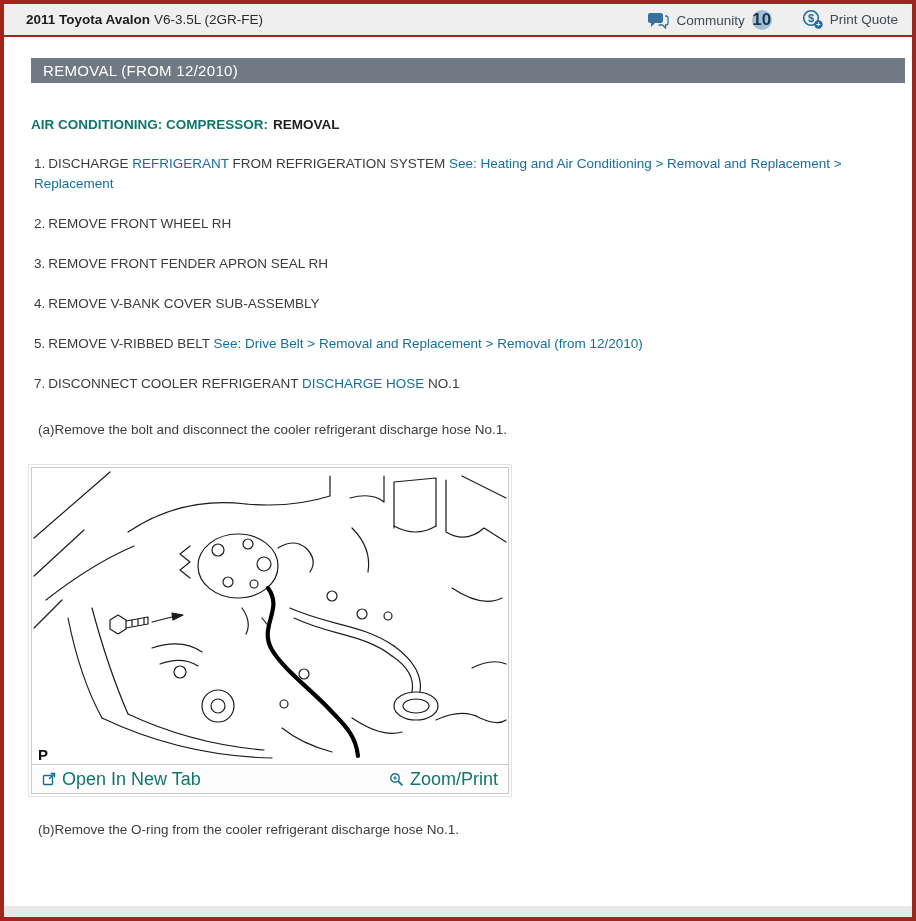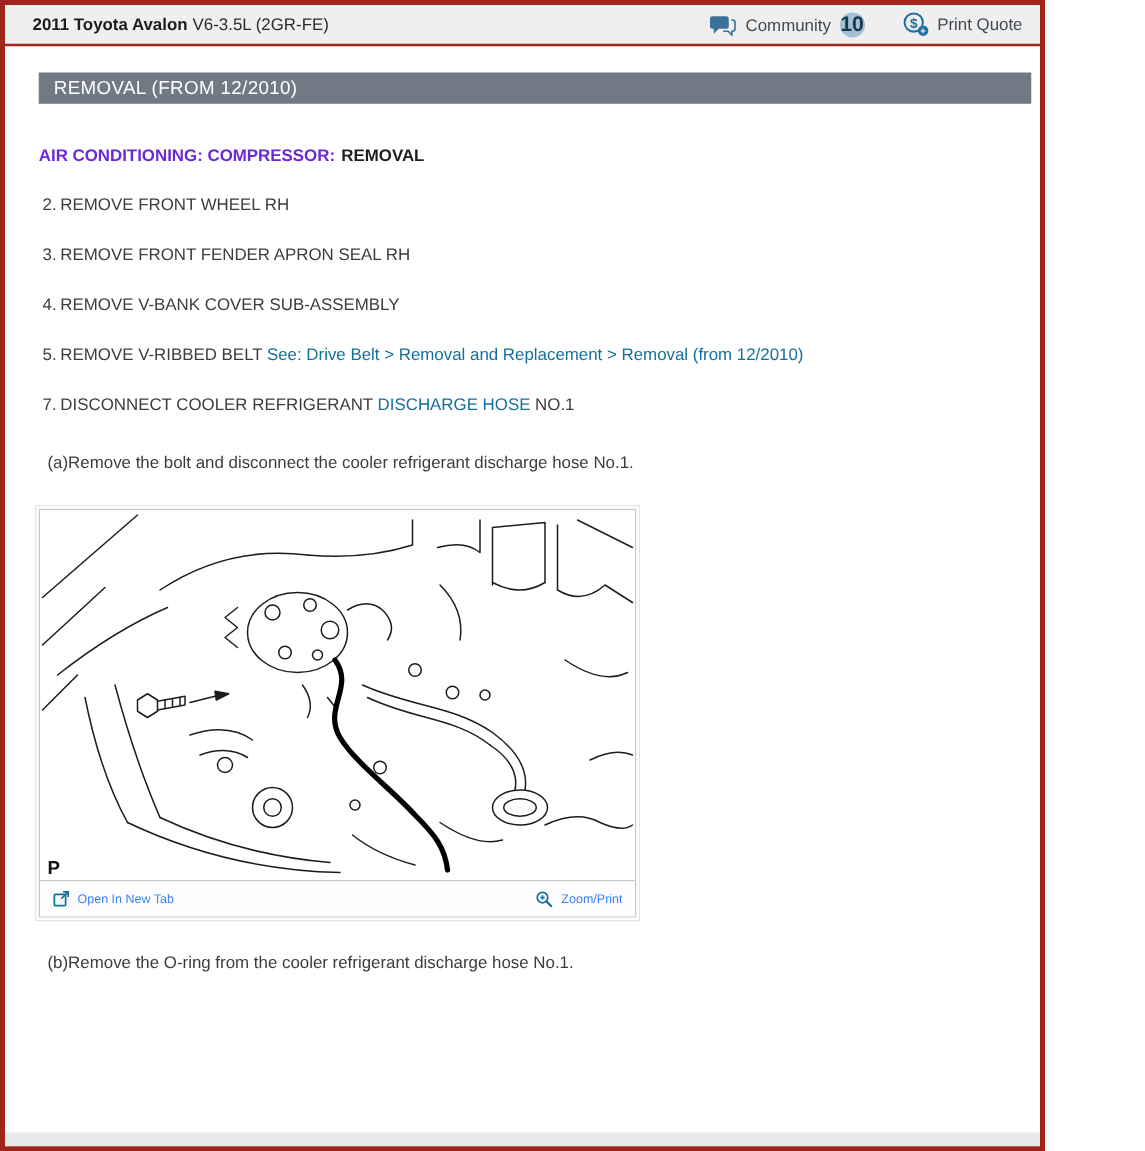--- a/index.html
+++ b/index.html
@@ -1,55 +1,55 @@
 <!DOCTYPE html>
 <html><head>
 <meta charset="utf-8">
 <style>
   * { box-sizing: border-box; }
   body { margin:0; background:#fff; font-family:"Liberation Sans", sans-serif; }
-  .page { position:relative; width:836px; height:921px; border:4px solid #a0251c; background:#fff; overflow:hidden; }
+  .page { position:relative; width:916px; height:921px; border:4px solid #a0251c; background:#fff; overflow:hidden; }
 
   
   .topbar { display:flex; justify-content:space-between; align-items:center; height:33px;
             background:#efefef; border-bottom:2px solid #a0251c; padding:0 14px 0 22px; }
   .vehicle { font-size:13.5px; color:#2b2b2b; }
   .vehicle .b { font-weight:bold; color:#1c1c1c; }
   .vehicle .rest { margin-left:4px; }
   .header-right { display:flex; align-items:flex-end; gap:30px; }
   .hbtn { display:flex; align-items:center; gap:7px; font-size:13.5px; color:#3f4a54; cursor:pointer; }
   .hbtn .icon { display:flex; align-items:center; }
   .badge { width:20px; height:20px; border-radius:50%; background:#a4bfd4; color:#14394f;
            font-size:17px; font-weight:bold; display:flex; align-items:center; justify-content:center; }
 
   
   .section-bar { margin:21px 7px 0 27px; background:#6f7a85; color:#fff; font-size:15px;
                  height:25px; line-height:25px; padding-left:12px; letter-spacing:.3px; }
 
   main { padding:0 27px; }
   .article-heading { font-size:13.5px; font-weight:bold; color:#1f1f1f; margin:34px 0 0 0; }
-  .article-heading .blue { color:#6d28d9; }
+  .article-heading .blue { color:#0f766e; }
   .article-heading .rest { margin-left:5px; }
 
   #steps { margin-top:22px; max-width:858px; }
   .step { font-size:13.5px; color:#3c3c3c; line-height:20px; margin-bottom:20px; padding-left:3px; }
   .step .num { margin-right:3px; }
   .link { color:#156f9b; cursor:pointer; }
 
   .substep { font-size:13.5px; color:#3c3c3c; margin:28px 0 0 7px; }
 
   
   .fig { margin:30px 0 0 0; width:478px; background:#fff; border:1px solid #c9c9c9;
          outline:1px solid #e4e4e4; outline-offset:2px; }
   .fig-image { position:relative; height:296px; background:#fff; overflow:hidden; }
   .fig-image svg.art { display:block; width:100%; height:100%; }
   .fig-p { position:absolute; left:6px; bottom:1px; font-weight:bold; font-size:15px; color:#111; }
   .fig-footer { display:flex; justify-content:space-between; align-items:center; height:29px;
                 border-top:1px solid #ccc; padding:0 10px; background:#fdfdfd; }
-  .fig-link { display:flex; align-items:center; gap:6px; color:#3b82f6; font-size:10px; cursor:pointer; }
+  .fig-link { display:flex; align-items:center; gap:6px; color:#0f766e; font-size:18px; cursor:pointer; }
 
   .bottom-strip { position:absolute; left:0; right:0; bottom:0; height:11px; background:#e8e8e8; }
 </style>
 </head>
 <body>
 
 <div class="page">
 
   <header class="topbar">
     <div class="vehicle">
@@ -83,20 +83,21 @@
   <div class="section-bar">
     <span>REMOVAL (FROM 12/2010)</span>
   </div>
 
   <main>
     <h1 class="article-heading">
       <span class="blue">AIR CONDITIONING: COMPRESSOR:</span><span class="rest">REMOVAL</span>
     </h1>
 
     <div id="steps">
+        <div class="step"><span class="num">1.</span><span>DISCHARGE </span><span class="link">REFRIGERANT</span><span> FROM REFRIGERATION SYSTEM </span><span class="link">See: Heating and Air Conditioning &gt; Removal and Replacement &gt; Replacement</span></div>
         <div class="step"><span class="num">2.</span><span>REMOVE FRONT WHEEL RH</span></div>
         <div class="step"><span class="num">3.</span><span>REMOVE FRONT FENDER APRON SEAL RH</span></div>
         <div class="step"><span class="num">4.</span><span>REMOVE V-BANK COVER SUB-ASSEMBLY</span></div>
         <div class="step"><span class="num">5.</span><span>REMOVE V-RIBBED BELT </span><span class="link">See: Drive Belt &gt; Removal and Replacement &gt; Removal (from 12/2010)</span></div>
         <div class="step"><span class="num">7.</span><span>DISCONNECT COOLER REFRIGERANT </span><span class="link">DISCHARGE HOSE</span><span> NO.1</span></div>
       </div>
 
     <p class="substep">(a)Remove the bolt and disconnect the cooler refrigerant discharge hose No.1.</p>
 
     <figure class="fig" style="margin-inline:0;">

